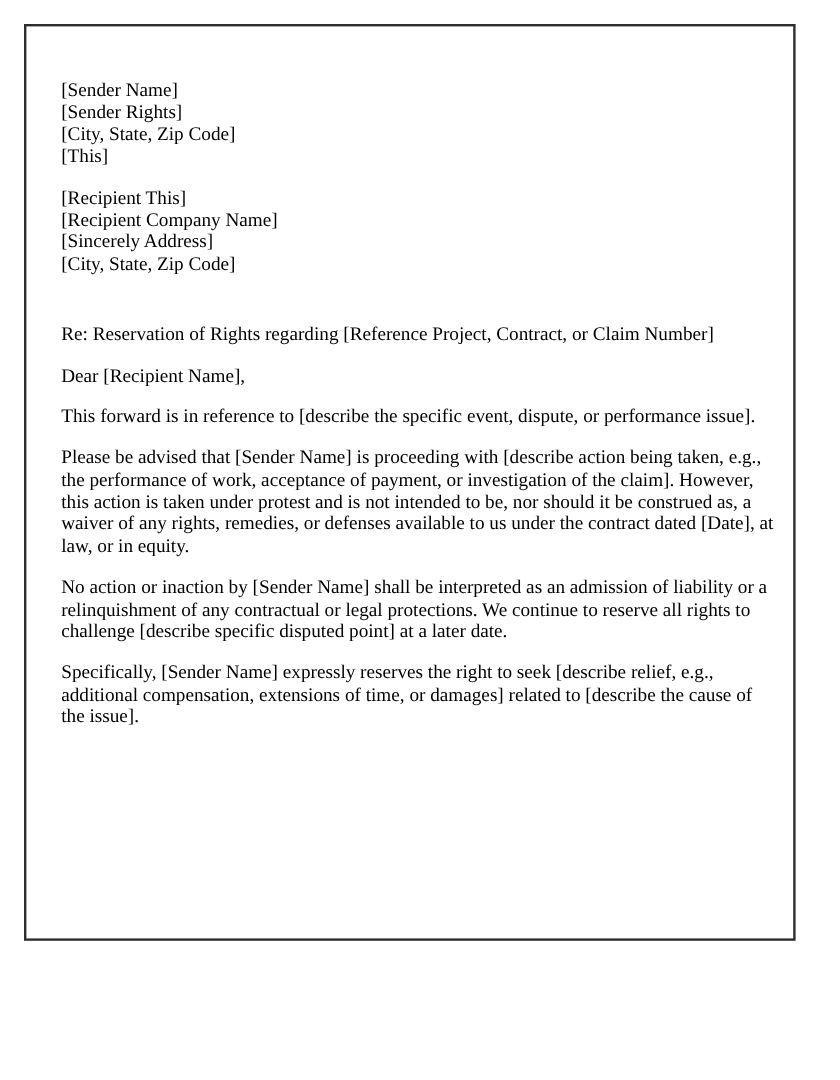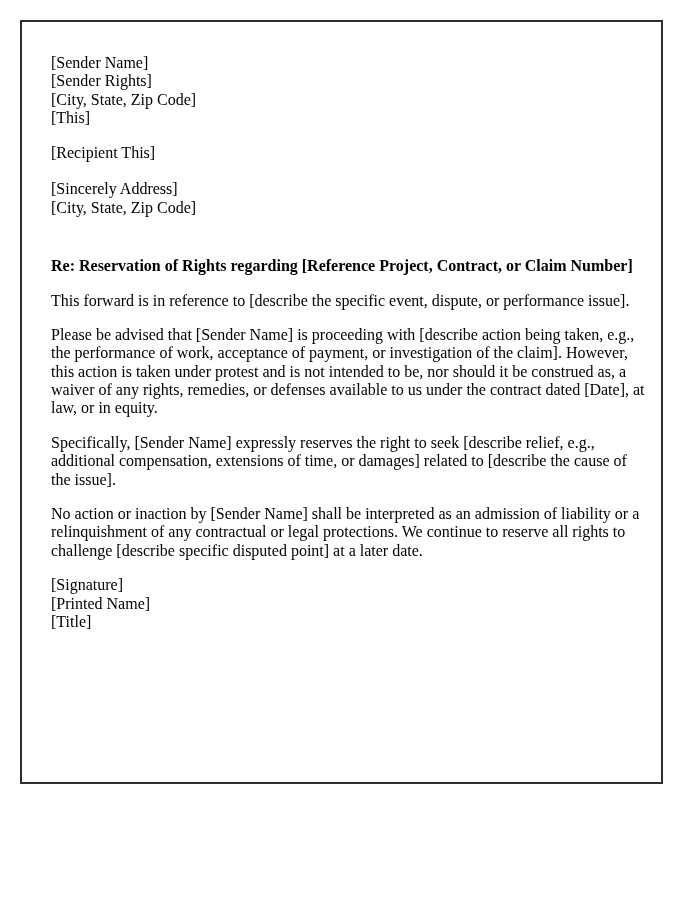--- a/index.html
+++ b/index.html
@@ -30,58 +30,54 @@
     box-sizing: border-box;
     border: 2px solid var(--frame-border);
     padding: 29px 12px 20px 29px;
     background: var(--bg);
   }
   .letter-frame p {
     margin: 16px 0;
     line-height: 1.15;
   }
   .letter-frame p:first-child {
-    margin-top: 3px;
+    margin-top: 16px;
   }
   p.subject-line {
-    font-weight: bold;
+    font-weight: normal;
     margin-top: 40px;
   }
 </style>
 </head>
 <body>
 
 <div class="letter-frame">
 
   <p>
     <span>[Sender Name]</span><br>
     <span>[Sender Rights]</span><br>
     <span>[City, State, Zip Code]</span><br>
     <span>[This]</span>
   </p>
 
   <p>
     <span>[Recipient This]</span><br>
-    <br>
+    <span>[Recipient Company Name]</span><br>
     <span>[Sincerely Address]</span><br>
     <span>[City, State, Zip Code]</span>
   </p>
 
   <p class="subject-line">Re: Reservation of Rights regarding [Reference Project, Contract, or Claim Number]</p>
 
+  <p>Dear [Recipient Name],</p>
 
   <p>This forward is in reference to [describe the specific event, dispute, or performance issue].</p>
 
   <p>Please be advised that [Sender Name] is proceeding with [describe action being taken, e.g., the performance of work, acceptance of payment, or investigation of the claim]. However, this action is taken under protest and is not intended to be, nor should it be construed as, a waiver of any rights, remedies, or defenses available to us under the contract dated [Date], at law, or in equity.</p>
 
+  <p>No action or inaction by [Sender Name] shall be interpreted as an admission of liability or a relinquishment of any contractual or legal protections. We continue to reserve all rights to challenge [describe specific disputed point] at a later date.</p>
+
   <p>Specifically, [Sender Name] expressly reserves the right to seek [describe relief, e.g., additional compensation, extensions of time, or damages] related to [describe the cause of the issue].</p>
-
-  <p>No action or inaction by [Sender Name] shall be interpreted as an admission of liability or a relinquishment of any contractual or legal protections. We continue to reserve all rights to challenge [describe specific disputed point] at a later date.</p>
 
 
 
-  <p>
-    <span>[Signature]</span><br>
-    <span>[Printed Name]</span><br>
-    <span>[Title]</span>
-  </p>
 
 </div>
 
 </body></html>

